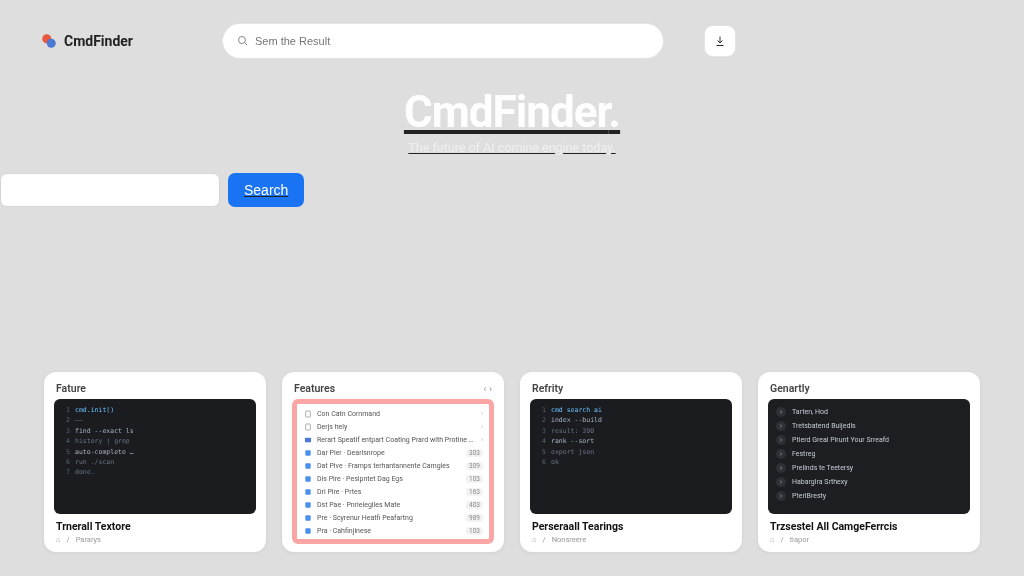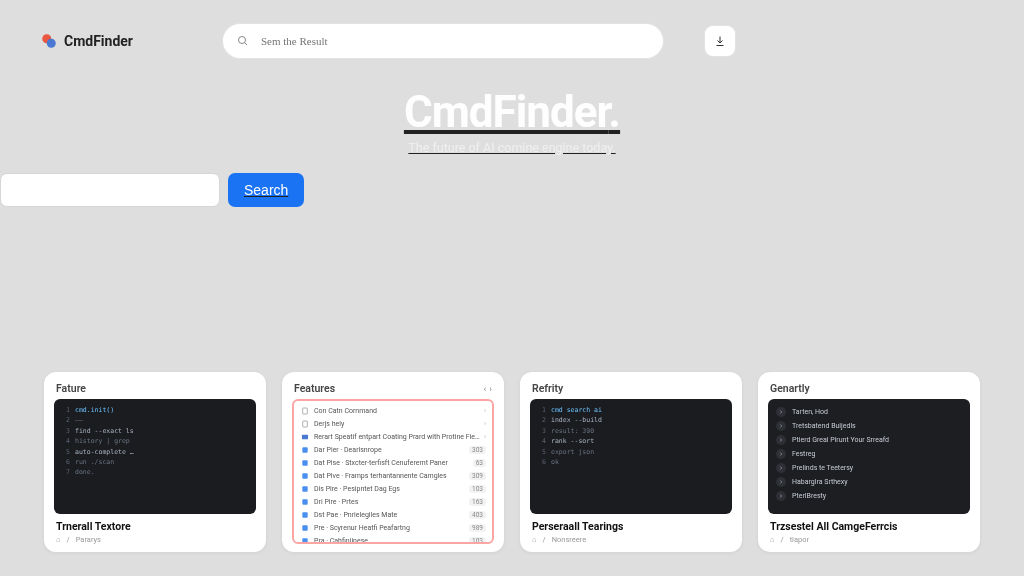--- a/index.html
+++ b/index.html
@@ -36,22 +36,21 @@
     border-radius:17px;
     display:flex;
     align-items:center;
     padding:0 14px;
     box-shadow:0 0 0 1px #e3e3e3;
   }
   .top-search input{
     border:none;outline:none;
     font-size:11px;color:#888;
     flex:1;background:transparent;
-    margin-left:12px;
-    font-family:Liberation Serif, serif;
+    margin-left:6px;
   }
   .download-pill{
     width:30px;height:30px;
     background:#fff;
     border-radius:8px;
     display:flex;align-items:center;justify-content:center;
     box-shadow:0 0 0 1px #e3e3e3;
     margin-left:12px;
   }
   
@@ -156,21 +155,21 @@
     overflow:hidden;
   }
   .terminal .line{white-space:nowrap;}
   .terminal .num{color:#5a6270;display:inline-block;width:8px;text-align:right;margin-right:5px;}
   .terminal .kw{color:#6cc1ff;}
   .terminal .dim{color:#6a7382;}
   
   .listbody{
     background:#fff;
     height:100%;
-    border:2px solid #fca5a5;
+    border:5px solid #fca5a5;
     border-radius:6px;
     padding:3px 0;
     font-size:7px;
   }
   .listrow{
     display:flex;
     align-items:center;
     padding:1.5px 6px;
     gap:4px;
   }
@@ -302,29 +301,20 @@
           </span>
           <span class="txt">Dar Pier · Dearlsnrope</span>
           <span class="badge">303</span>
         </div>
         <div class="listrow">
           <span class="ico">
             <svg width="8" height="8" viewBox="0 0 24 24" fill="#4a8ef0">
               <rect x="4" y="4" width="16" height="16" rx="3"></rect>
             </svg>
           </span>
-          <span class="txt">Dat Pise · Stxcter-terfisft Cenuferernt Paner</span>
-          <span class="badge">63</span>
-        </div>
-        <div class="listrow">
-          <span class="ico">
-            <svg width="8" height="8" viewBox="0 0 24 24" fill="#4a8ef0">
-              <rect x="4" y="4" width="16" height="16" rx="3"></rect>
-            </svg>
-          </span>
           <span class="txt">Dat Pive · Framps terhantannente Camgles</span>
           <span class="badge">309</span>
         </div>
         <div class="listrow">
           <span class="ico">
             <svg width="8" height="8" viewBox="0 0 24 24" fill="#4a8ef0">
               <rect x="4" y="4" width="16" height="16" rx="3"></rect>
             </svg>
           </span>
           <span class="txt">Dis Pire · Pesipntet Dag Egs</span>

